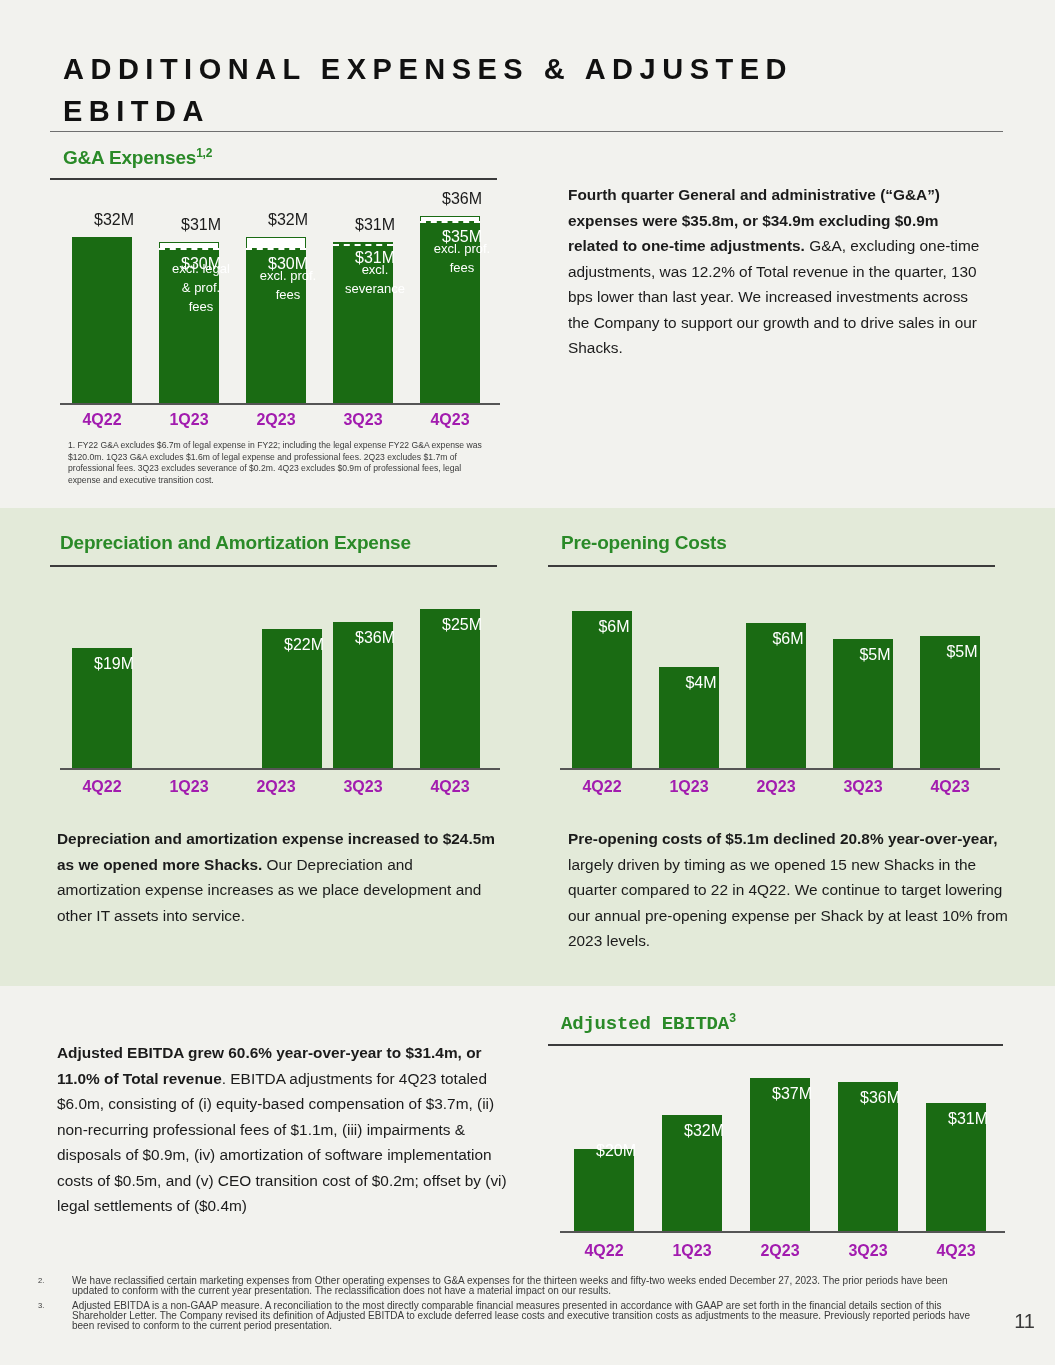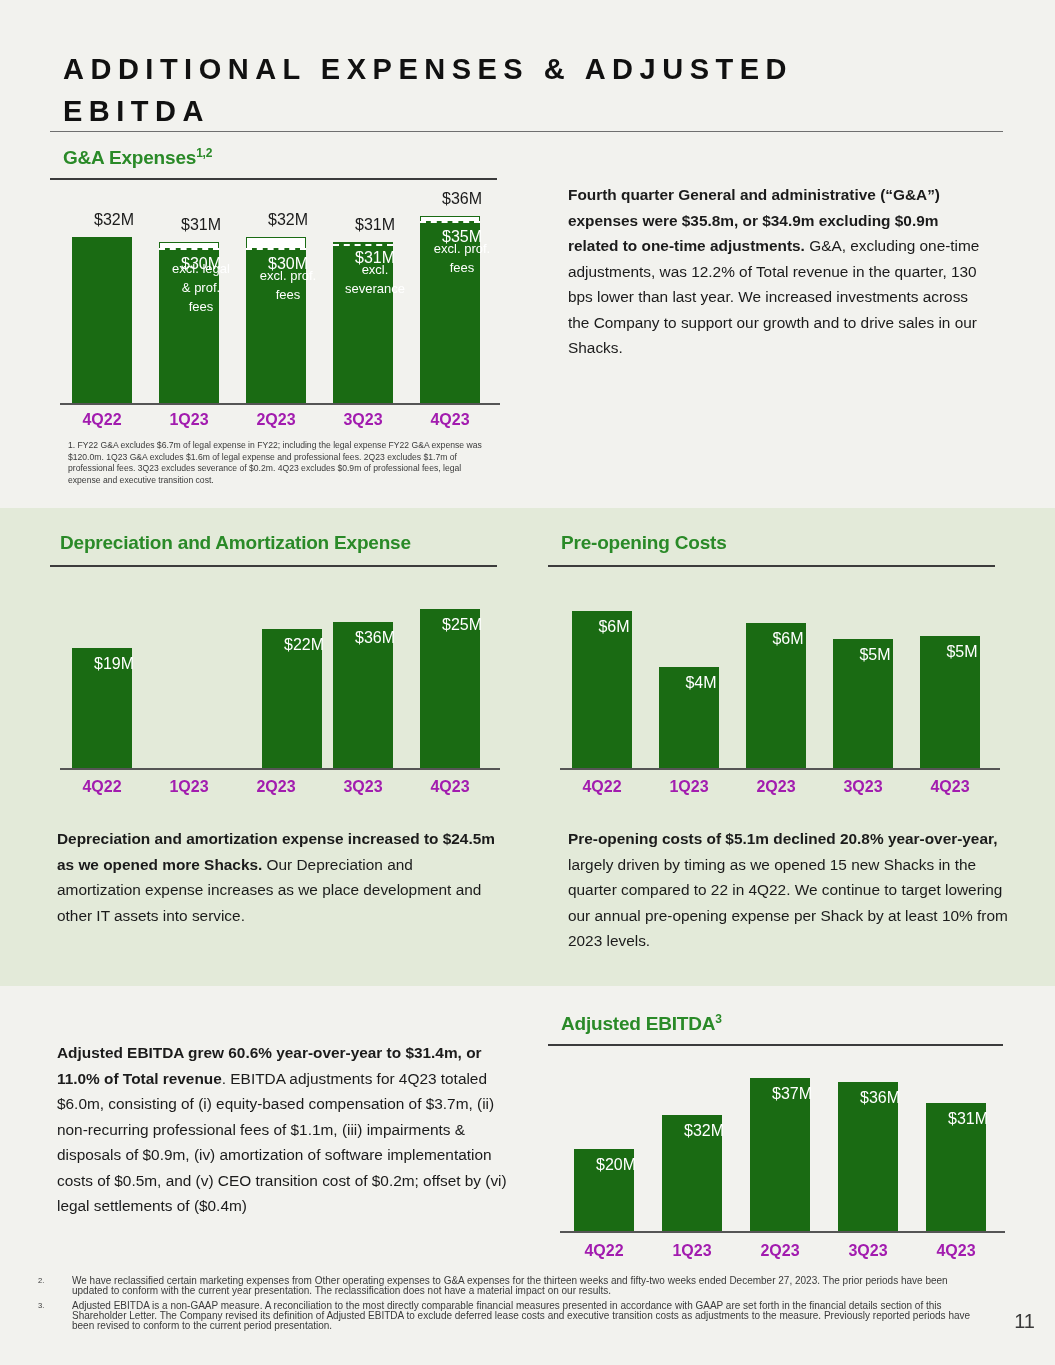--- a/index.html
+++ b/index.html
@@ -237,30 +237,30 @@
         <div class="xlabel" style="left: 186px; width: 60px; top: 6px;">2Q23</div>
         <div class="xlabel" style="left: 273px; width: 60px; top: 6px;">3Q23</div>
         <div class="xlabel" style="left: 360px; width: 60px; top: 6px;">4Q23</div>
       </div>
   </div>
 
   <div class="para" style="left:568px; top:826px; width:450px;">
     <b>Pre-opening costs of $5.1m declined 20.8% year-over-year,</b><span> largely driven by timing as we opened 15 new Shacks in the quarter compared to 22 in 4Q22. We continue to target lowering our annual pre-opening expense per Shack by at least 10% from 2023 levels.</span>
   </div>
 
-  <div class="sec-head" style="left:561px; top:1012px;">
+  <div class="sec-head" style="left:561px; top:1012px;font-family:Liberation Mono, monospace;">
     <span>Adjusted EBITDA</span><sup>3</sup>
   </div>
   <div class="sec-rule" style="left:548px; top:1044px; width:455px;"></div>
 
   <div class="chart" id="eb-chart" style="left:560px; top:1065px; width:445px; height:168px;">
     <div class="bars" id="eb-bars">
         <div class="bar-slot" style="left: 14px; width: 60px; height: 84px;">
           <div class="bar-solid" style="height: 84px;"></div>
-          <div class="val-in" style="bottom: 59px;">$20M</div>
+          <div class="val-in" style="bottom: 73px;">$20M</div>
         </div>
         <div class="bar-slot" style="left: 102px; width: 60px; height: 117.6px;">
           <div class="bar-solid" style="height: 117.6px;"></div>
           <div class="val-in" style="bottom: 92.6px;">$32M</div>
         </div>
         <div class="bar-slot" style="left: 190px; width: 60px; height: 155.4px;">
           <div class="bar-solid" style="height: 155.4px;"></div>
           <div class="val-in" style="bottom: 130.4px;">$37M</div>
         </div>
         <div class="bar-slot" style="left: 278px; width: 60px; height: 151.2px;">

